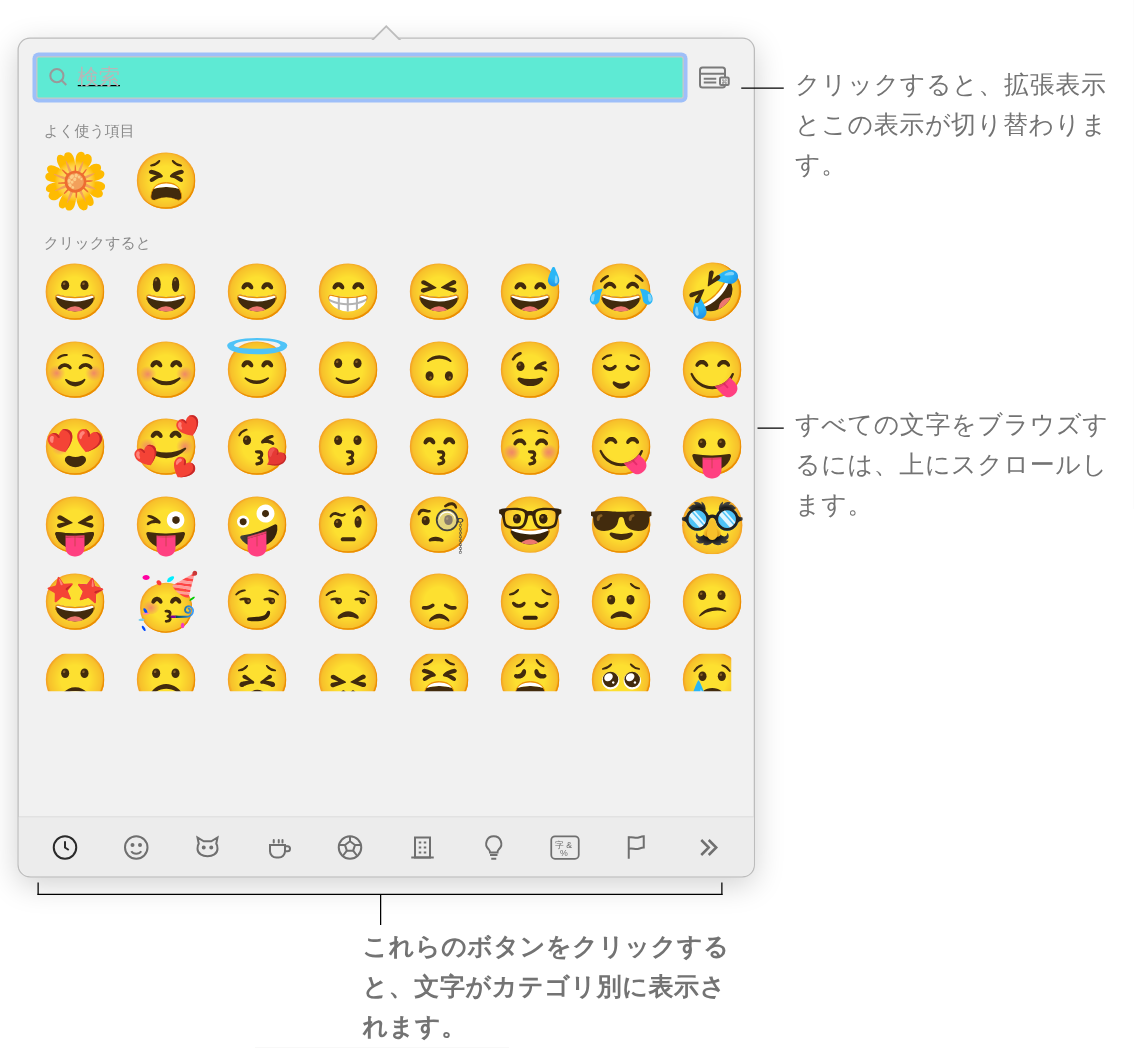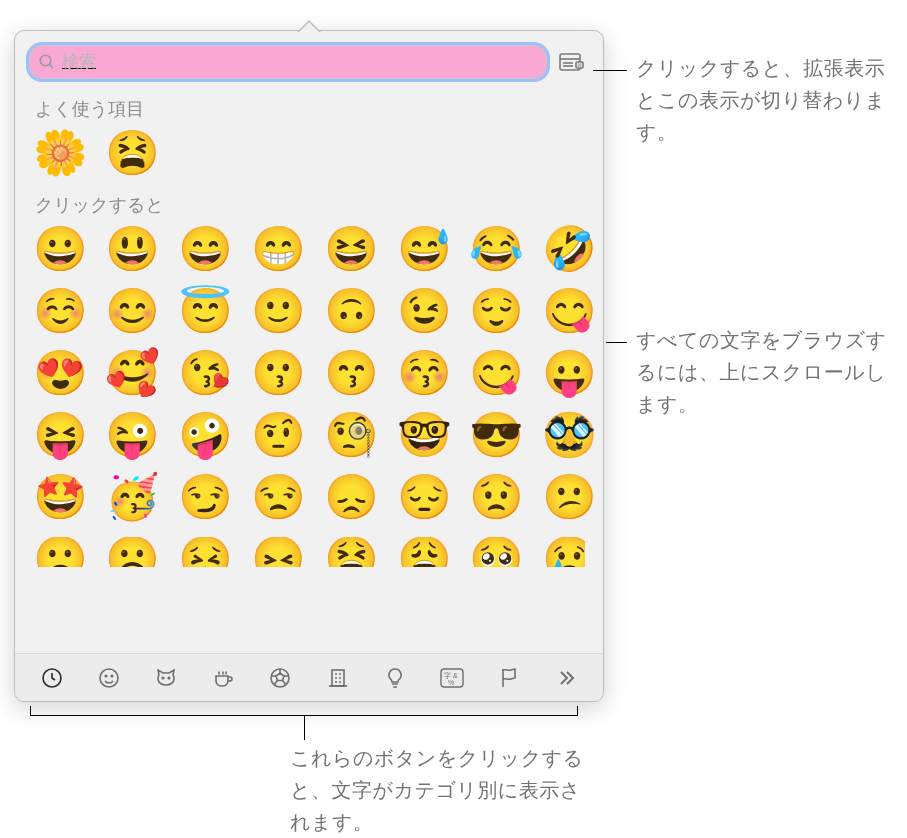--- a/index.html
+++ b/index.html
@@ -46,23 +46,23 @@
     display:flex;
     align-items:center;
     gap:8px;
     padding:14px 14px 10px 14px;
   }
   .search-box {
     flex:1;
     display:flex;
     align-items:center;
     height:34px;
-    background:#f9a8d4;
+    background:#5eead4;
     border:1px solid #c8c8c8;
-    border-radius:13px;
+    border-radius:2px;
     box-shadow: 0 0 0 3px rgba(90,150,255,0.55);
     padding:0 8px;
     text-decoration:underline;
   }
   .search-box svg { flex:none; }
   .search-input {
     border:none; outline:none;
     font-size:17px;
     flex:1;
     margin-left:6px;
@@ -75,21 +75,21 @@
     border:none;background:transparent;
     display:flex;align-items:center;justify-content:center;
     cursor:pointer;
   }
   .scroll-area {
     flex:1;
     overflow:hidden;
     padding:0 18px;
   }
   .section-title {
-    font-size:18px;
+    font-size:12px;
     color:#8a8a8a;
     margin:8px 0 10px 2px;
   }
   .emoji-grid {
     display:grid;
     grid-template-columns: repeat(8, 1fr);
     gap:18px 18px;
     margin-bottom:18px;
   }
   .emoji-grid .emoji {
@@ -307,13 +307,13 @@
 </div>
 
 <div class="callout-line" style="left:593px; top:70px; width:34px; height:1px;"></div>
 <div class="callout" style="left:636px; top:52px; width:260px;">クリックすると、拡張表示とこの表示が切り替わります。</div>
 
 <div class="callout-line" style="left:606px; top:342px; width:21px; height:1px;"></div>
 <div class="callout" style="left:636px; top:324px; width:262px;">すべての文字をブラウズするには、上にスクロールします。</div>
 
 <div class="bracket" style="left:30px; top:706px; width:548px;"></div>
 <div class="bracket-stem" style="left:304px; top:716px; height:24px;"></div>
-<div class="callout" style="left:290px; top:742px; width:300px;">これらのボタンをクリックすると、文字がカテゴリ別に表示されます。</div>
+<div class="callout" style="left:290px; top:742px; width:300px;font-weight:bold;">これらのボタンをクリックすると、文字がカテゴリ別に表示されます。</div>
 
 </body></html>

